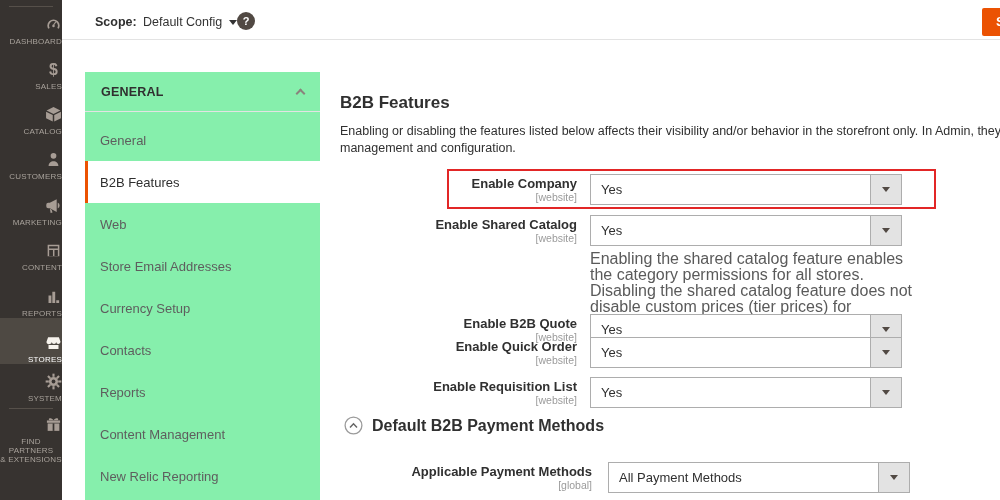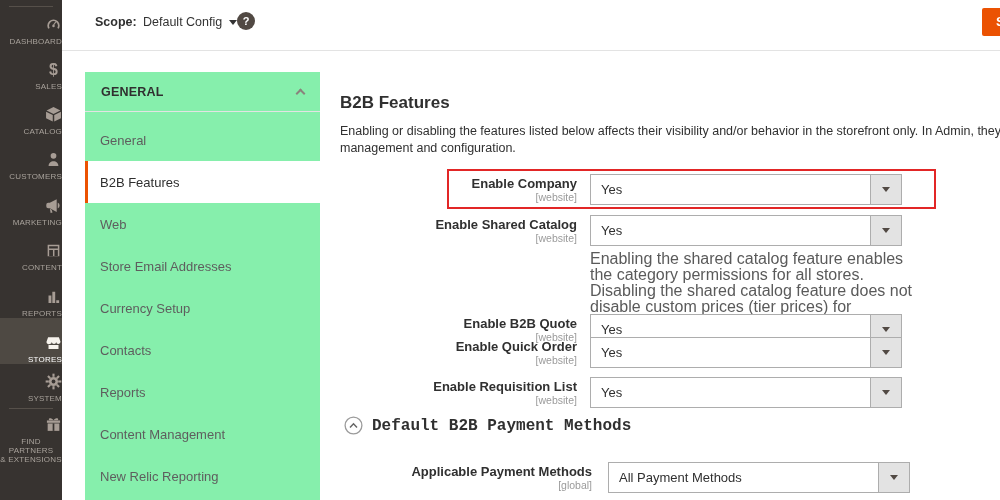--- a/index.html
+++ b/index.html
@@ -17,21 +17,21 @@
     position:absolute; left:0; width:62px; display:flex; flex-direction:column;
     align-items:flex-end; gap:4px; color:#a8a29b; cursor:pointer; padding-top:2px;
   }
   .sb-item svg { width:17px; height:17px; fill:#a79d95; }
   .sb-label { font-size:8px; line-height:9px; text-align:center; letter-spacing:.2px; }
   .sb-item.active { background:#4e4943; height:46px; padding-top:17px; color:#fff; }
   .sb-item.active svg { fill:#f7f3ed; }
   .sb-divider { position:absolute; top:408px; left:9px; width:44px; height:1px; background:#56504a; }
 
   
-  .topbar { position:absolute; left:62px; top:0; width:938px; height:51px; background:#fff; border-bottom:1px solid #e3e3e3; }
+  .topbar { position:absolute; left:62px; top:0; width:938px; height:40px; background:#fff; border-bottom:1px solid #e3e3e3; }
   .scope-label { position:absolute; left:33px; top:15px; font-size:12.5px; font-weight:bold; color:#303030; }
   .scope-switcher { position:absolute; left:81px; top:15px; font-size:12.5px; color:#333; cursor:pointer; display:flex; align-items:center; gap:7px; }
   .caret-down { width:0; height:0; border-left:4px solid transparent; border-right:4px solid transparent; border-top:5px solid #333; margin-top:1px; }
   .help-btn {
     position:absolute; left:175px; top:12px; width:18px; height:18px; border-radius:50%;
     background:#514943; color:#fff; font-size:11px; font-weight:bold; text-align:center; line-height:18px; cursor:pointer;
   }
   .save-btn {
     position:absolute; left:920px; top:8px; height:28px; line-height:28px; padding:0 14px;
     background:#eb5202; color:#fff; font-size:13px; font-weight:bold; border:none; border-radius:2px;
@@ -67,21 +67,21 @@
   .select {
     width:312px; height:31px; border:1px solid #adadad; background:#fff;
     display:flex; align-items:stretch; cursor:pointer;
   }
   .select.w2 { width:302px; }
   .select .val { flex:1; padding:0 10px; font-size:13px; color:#303030; display:flex; align-items:center; overflow:hidden; white-space:nowrap; }
   .arrow-btn { width:31px; background:#e3e3e3; border-left:1px solid #adadad; display:flex; align-items:center; justify-content:center; }
   .tri { width:0; height:0; border-left:4px solid transparent; border-right:4px solid transparent; border-top:5px solid #514943; }
   .note { margin-top:5px; width:337px; font-size:16px; color:#5a5a5a; line-height:16px; }
 
-  .section-heading { position:absolute; left:344px; top:416px; display:flex; align-items:center; gap:9px;font-family:Liberation Mono, monospace; }
+  .section-heading { position:absolute; left:344px; top:416px; display:flex; align-items:center; gap:9px; }
   .section-heading .sh-title { font-size:16px; font-weight:600; color:#303030; }
   .collapse-circle { width:19px; height:19px; cursor:pointer; }
 </style>
 </head>
 <body>
 
 <div class="sidebar">
   <div class="sb-top-divider"></div>
 
   <div class="sb-item" style="top:14px">

